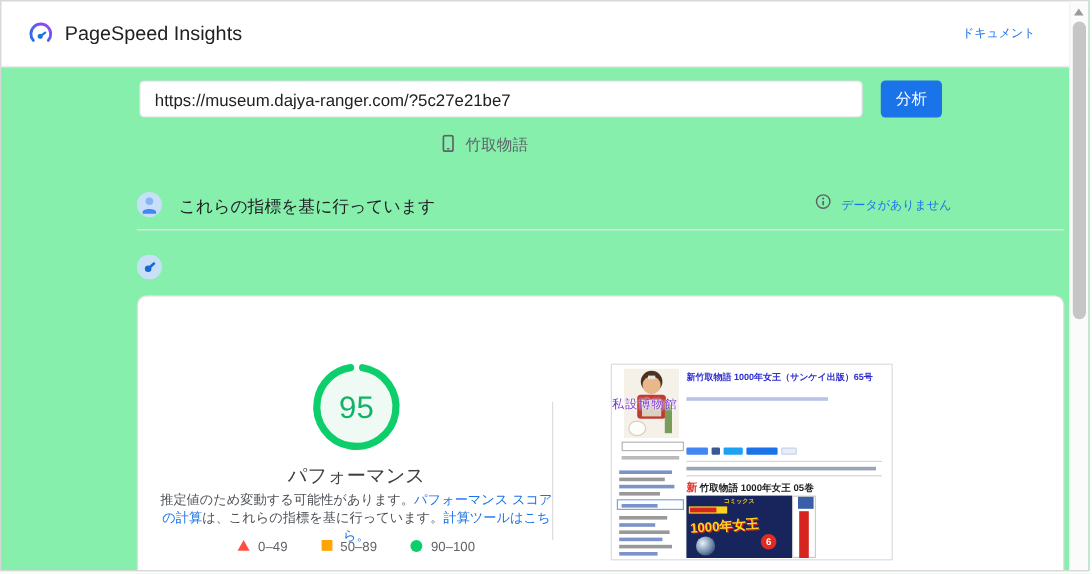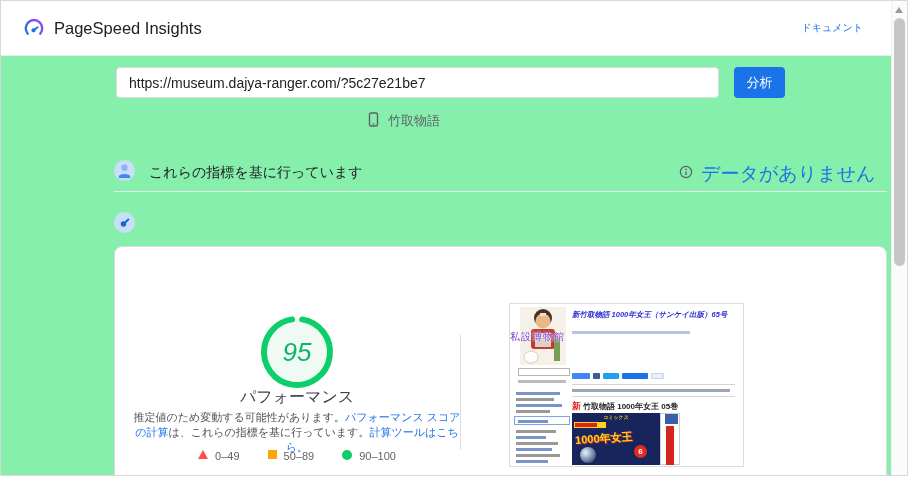--- a/index.html
+++ b/index.html
@@ -24,43 +24,43 @@
   
   .tabs{position:absolute;top:107px;left:360px;display:flex;gap:26px;}
   .tab{display:flex;align-items:center;gap:8px;font-size:13px;padding:4px 6px 10px 6px;cursor:pointer;border-bottom:3px solid transparent;}
   .tab.inactive{color:#5f6368;}
   .tab.active{color:#1a73e8;border-bottom-color:#1a73e8;}
 
   
   .section-row{position:absolute;left:113px;display:flex;align-items:center;gap:14px;}
   .section-title{font-size:14px;color:#202124;}
   .status-chip{position:absolute;top:160px;left:678px;display:flex;align-items:center;gap:8px;cursor:pointer;}
-  .status-text{font-size:19px;color:#1a73e8;}
+  .status-text{font-size:10px;color:#1a73e8;}
   .h-divider{position:absolute;top:190px;left:113px;width:773px;height:1px;background:#e8eaed;}
 
   
   .card{position:absolute;top:245px;left:113px;width:773px;height:260px;border:1px solid #dadce0;border-radius:8px;background:#fff;box-sizing:border-box;}
-  .gauge-wrap{position:absolute;left:144px;top:67px;width:76px;height:76px;font-style:italic;}
+  .gauge-wrap{position:absolute;left:144px;top:54px;width:76px;height:76px;}
   .gauge-score{position:absolute;left:0;top:0;width:76px;height:76px;display:flex;align-items:center;justify-content:center;font-size:26px;color:#12b368;}
   .perf-label{position:absolute;left:32px;top:140px;width:300px;text-align:center;font-size:16px;color:#3c4043;}
   .disclaimer{position:absolute;left:17px;top:163px;width:330px;text-align:center;font-size:11px;line-height:15px;color:#4d5156;}
   .disclaimer a{color:#1a73e8;text-decoration:none;cursor:pointer;}
   .legend{position:absolute;left:17px;top:203px;width:330px;display:flex;justify-content:center;gap:28px;}
   .legend-item{display:flex;align-items:flex-start;gap:7px;font-size:11px;color:#5f6368;}
   .shape-triangle{width:0;height:0;border-left:5.5px solid transparent;border-right:5.5px solid transparent;border-bottom:9px solid #ff4e42;}
   .shape-square{width:9px;height:9px;background:#ffa400;}
   .shape-circle{width:10px;height:10px;border-radius:50%;background:#0cce6b;}
   .v-divider{position:absolute;left:345px;top:88px;width:1px;height:115px;background:#dadce0;}
 
   
   .thumb{position:absolute;left:394px;top:56px;width:233px;height:162px;border:1px solid #dadce0;background:#fff;overflow:hidden;}
   .thumb *{position:absolute;box-sizing:border-box;}
   .hero{left:10px;top:3px;width:46px;height:58px;}
   .site-logo-text{left:0;top:26px;width:72px;font-size:10px;font-weight:normal;color:#7d3bd4;text-shadow:0 0 2px #fff,0 0 2px #fff;letter-spacing:1px;}
-  .post-title{left:62px;top:6px;width:165px;font-size:7.5px;line-height:9px;font-weight:bold;color:#2d2dd0;height:18px;overflow:hidden;font-style:italic;}
+  .post-title{left:62px;top:6px;width:165px;font-size:7.5px;line-height:9px;font-weight:bold;color:#2d2dd0;height:18px;overflow:hidden;}
   .post-meta{left:62px;top:27px;width:118px;height:2.5px;background:#b7c3e8;}
   .share-row{left:62px;top:69px;width:160px;height:6px;}
   .share-row span{position:absolute;top:0;height:6px;border-radius:1px;}
   .sb1{left:0;width:18px;background:#4285f4;}
   .sb2{left:21px;width:7px;background:#3b5998;}
   .sb3{left:31px;width:16px;background:#1da1f2;}
   .sb4{left:50px;width:26px;background:#1a73e8;}
   .sb5{left:79px;width:13px;background:#e8eef7;border:1px solid #c8d4ea;}
   .hr1{left:62px;top:80px;width:163px;height:1px;background:#d5d5d5;}
   .links-bar{left:62px;top:85px;width:158px;height:3px;background:#9aa6b8;}

